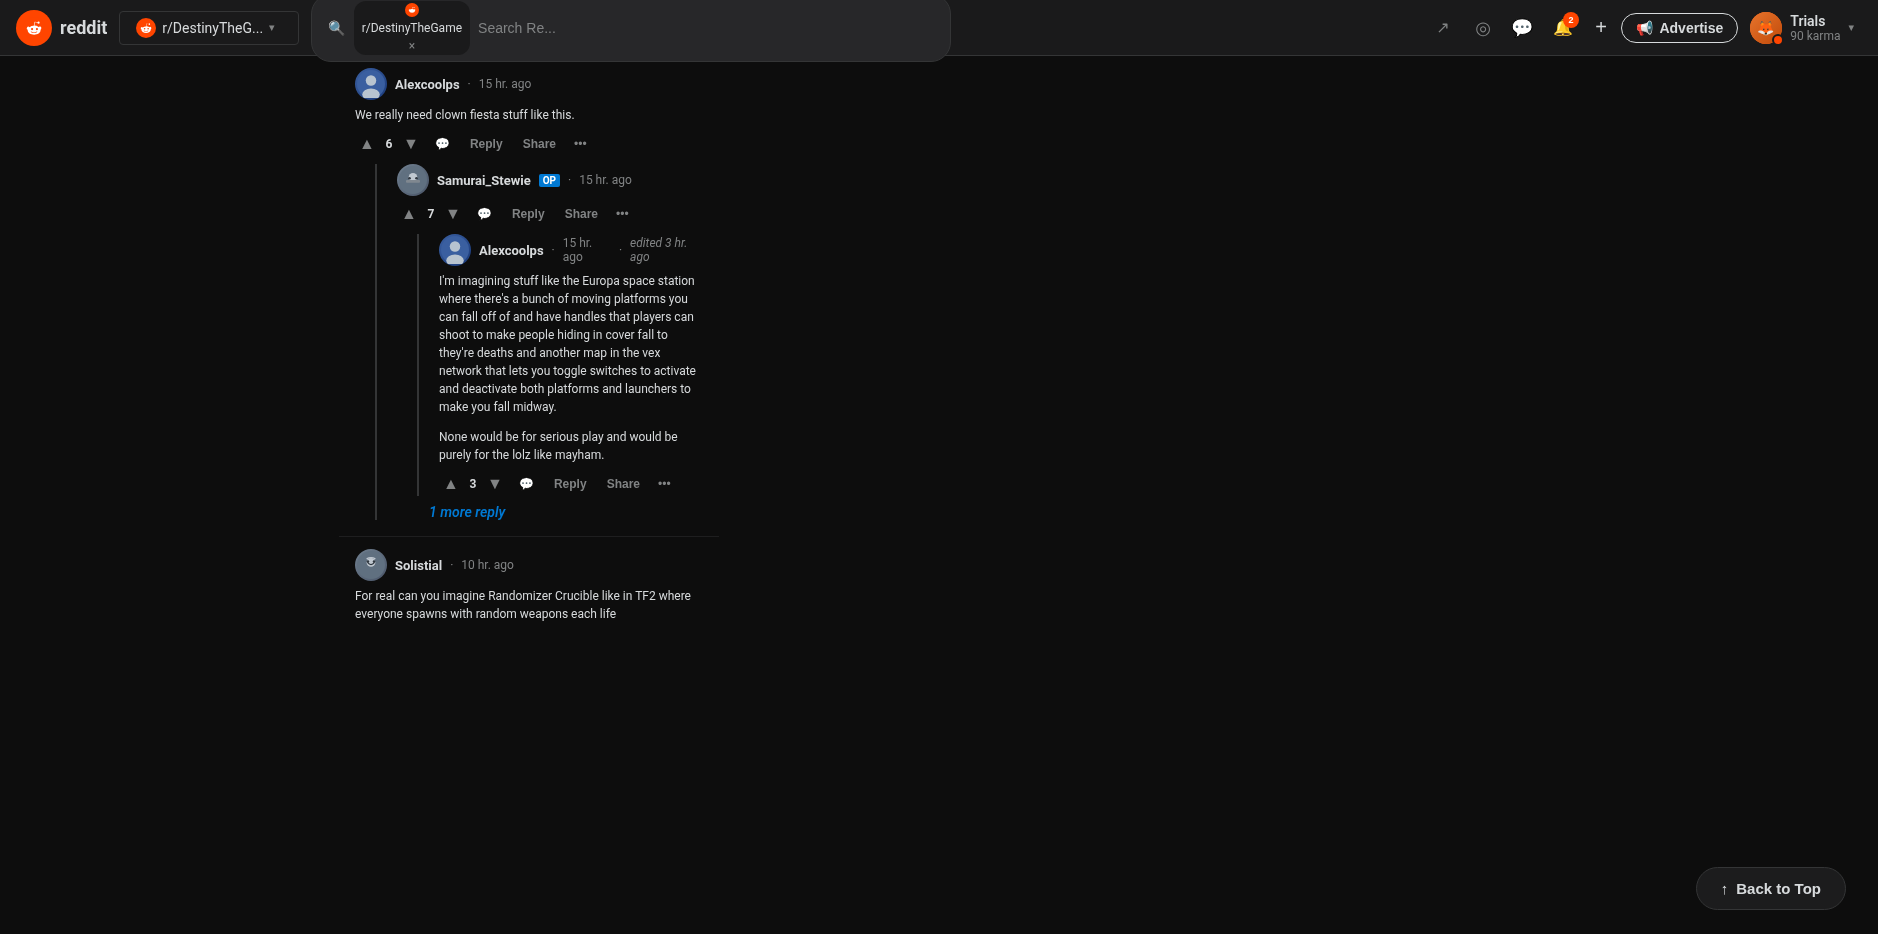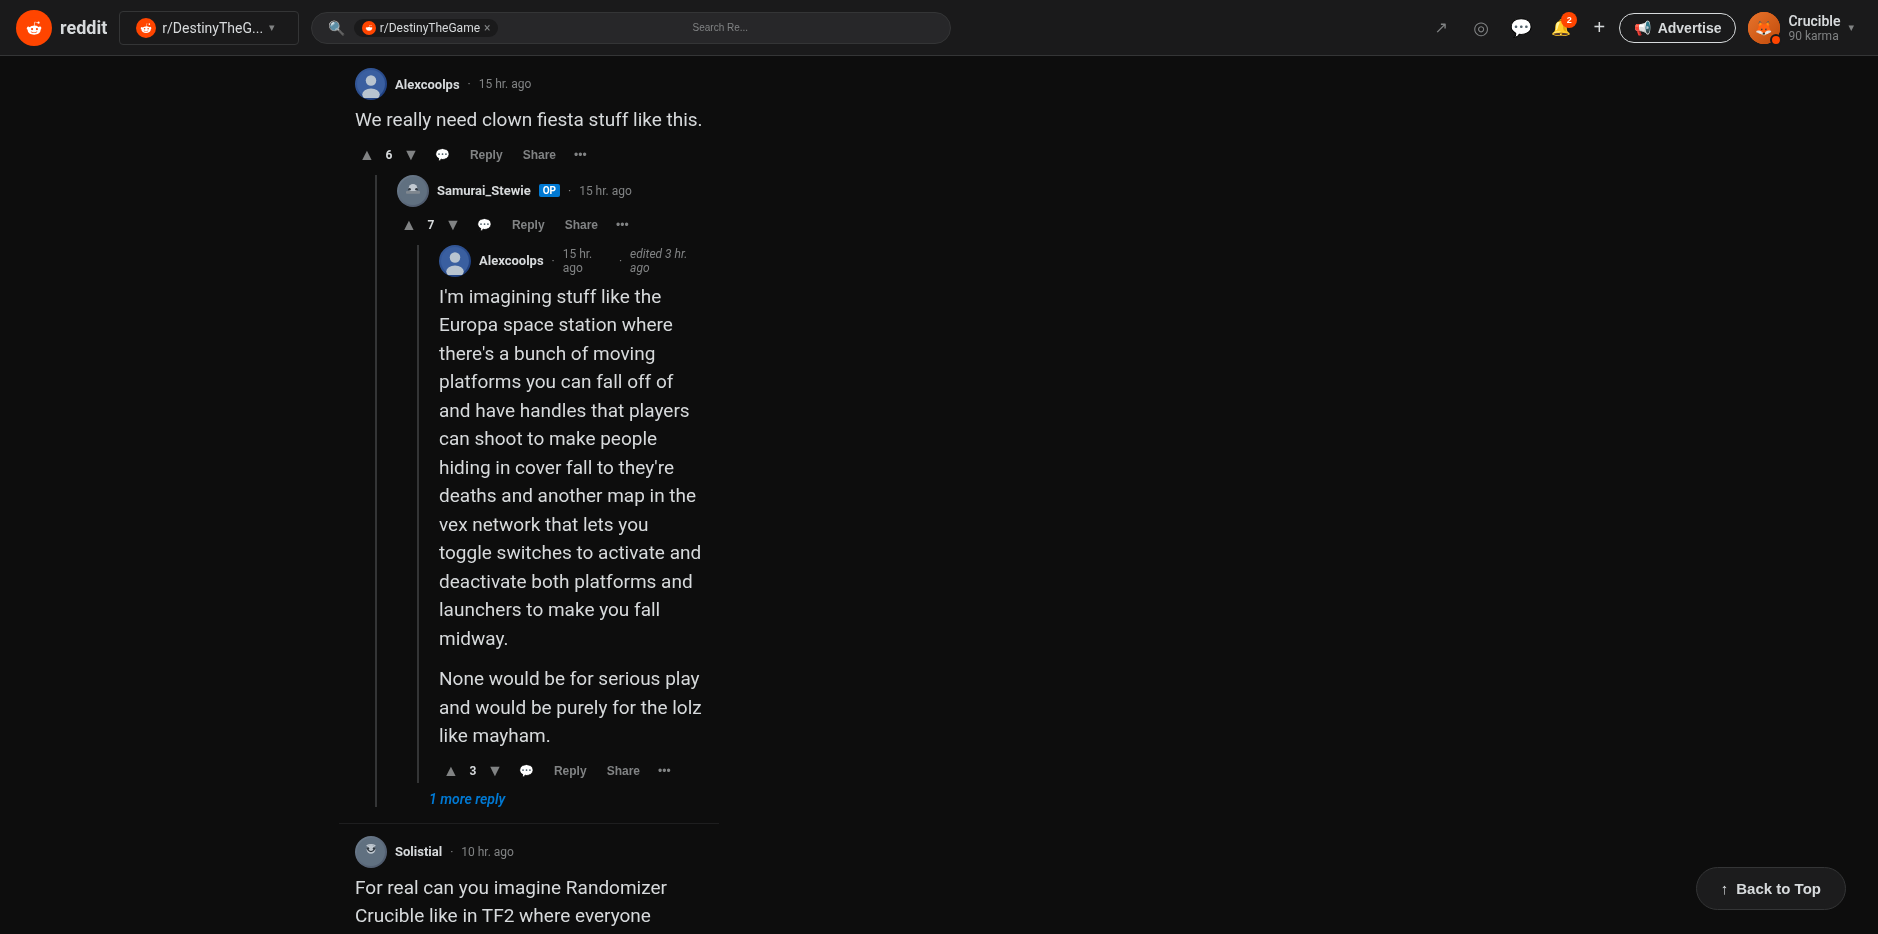--- a/index.html
+++ b/index.html
@@ -82,34 +82,34 @@
       padding: 6px 16px;
       gap: 8px;
       flex: 1;
       max-width: 640px;
     }
     .search-bar input {
       background: transparent;
       border: none;
       outline: none;
       color: #a3a3a3;
-      font-size: 10px;
+      font-size: 14px;
       flex: 1;
-      text-align: center;
     }
     .search-bar input::placeholder { color: #818384; }
     .search-tag {
       display: flex;
       align-items: center;
       gap: 4px;
       background: #1a1a1b;
       border-radius: 12px;
       padding: 2px 8px;
       font-size: 12px;
       color: #d7dadc;
+      flex-direction: column;
     }
     .search-tag-icon {
       width: 14px;
       height: 14px;
       background: #ff4500;
       border-radius: 50%;
       font-size: 8px;
       display: flex;
       align-items: center;
       justify-content: center;
@@ -281,21 +281,21 @@
       font-size: 12px;
     }
     .edited-tag {
       color: #818384;
       font-size: 12px;
       font-style: italic;
     }
 
     .comment-body {
       color: #d7dadc;
-      font-size: 19px;
+      font-size: 12px;
       line-height: 1.5;
       margin-bottom: 8px;
     }
 
     .nested-comment {
       margin-left: 32px;
       padding-left: 16px;
       border-left: 2px solid #343536;
       position: relative;
     }
@@ -467,21 +467,21 @@
     <button class="advertise-btn">
       <span>📢</span>
       <span>Advertise</span>
     </button>
     <div class="user-area">
       <div class="user-avatar">
         <div class="user-avatar-img">🦊</div>
         <div class="karma-badge"></div>
       </div>
       <div>
-        <div class="username">Crucible</div>
+        <div class="username">Trials</div>
         <div class="karma">90 karma</div>
       </div>
       <span style="color:#818384; font-size:11px;">▾</span>
     </div>
   </div>
 </nav>
 
 <div class="main-container">
   <div class="comments-column">
 

